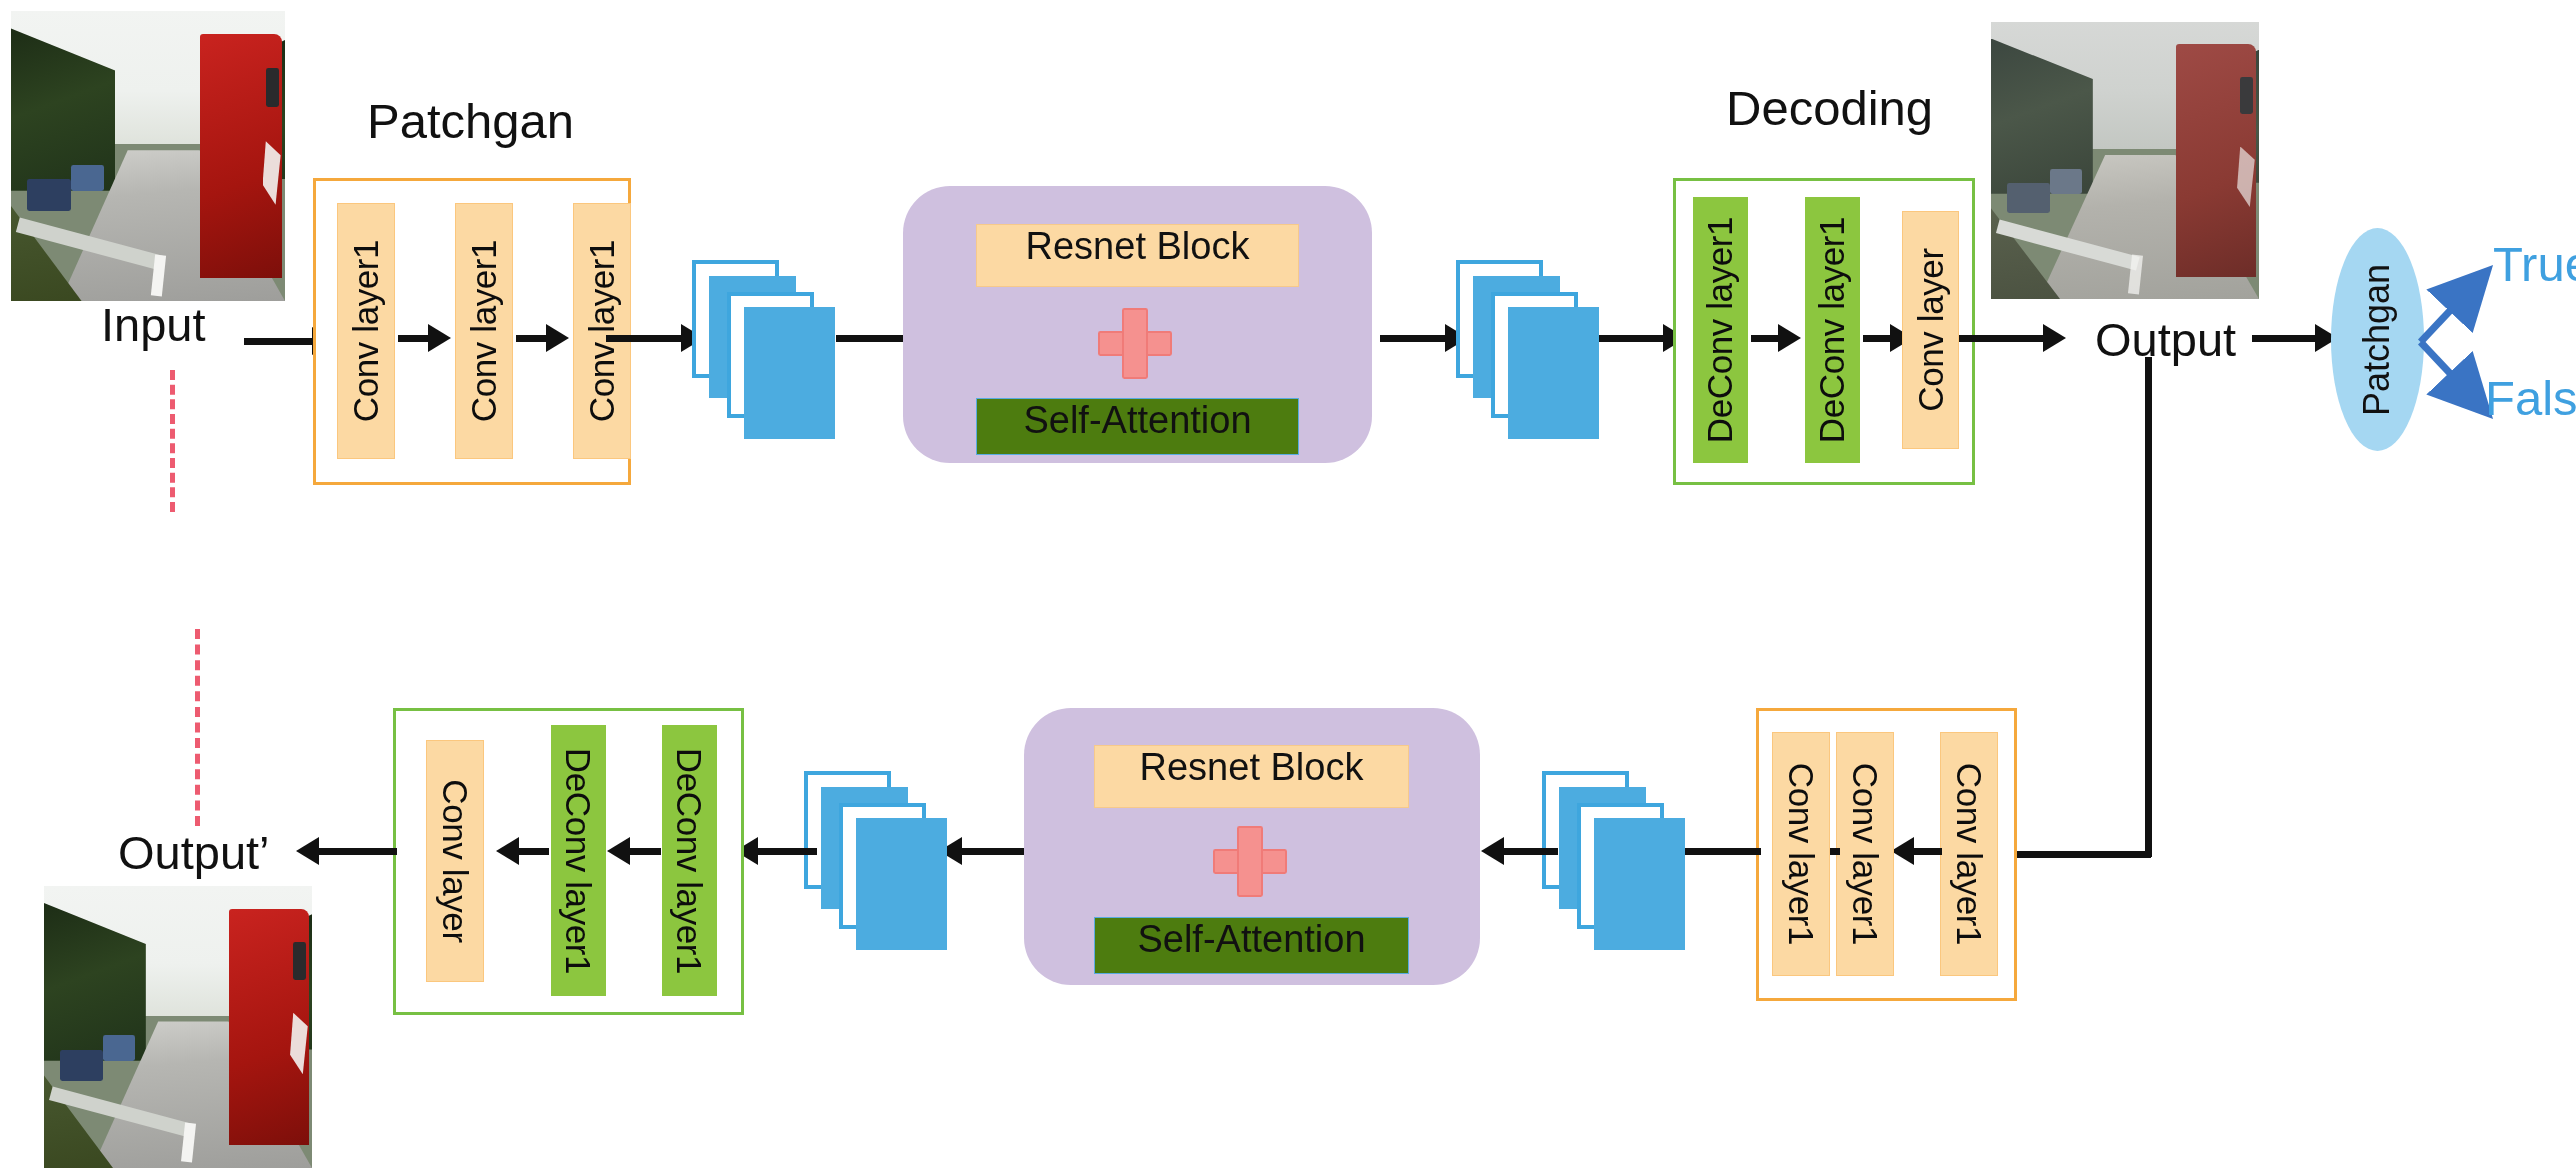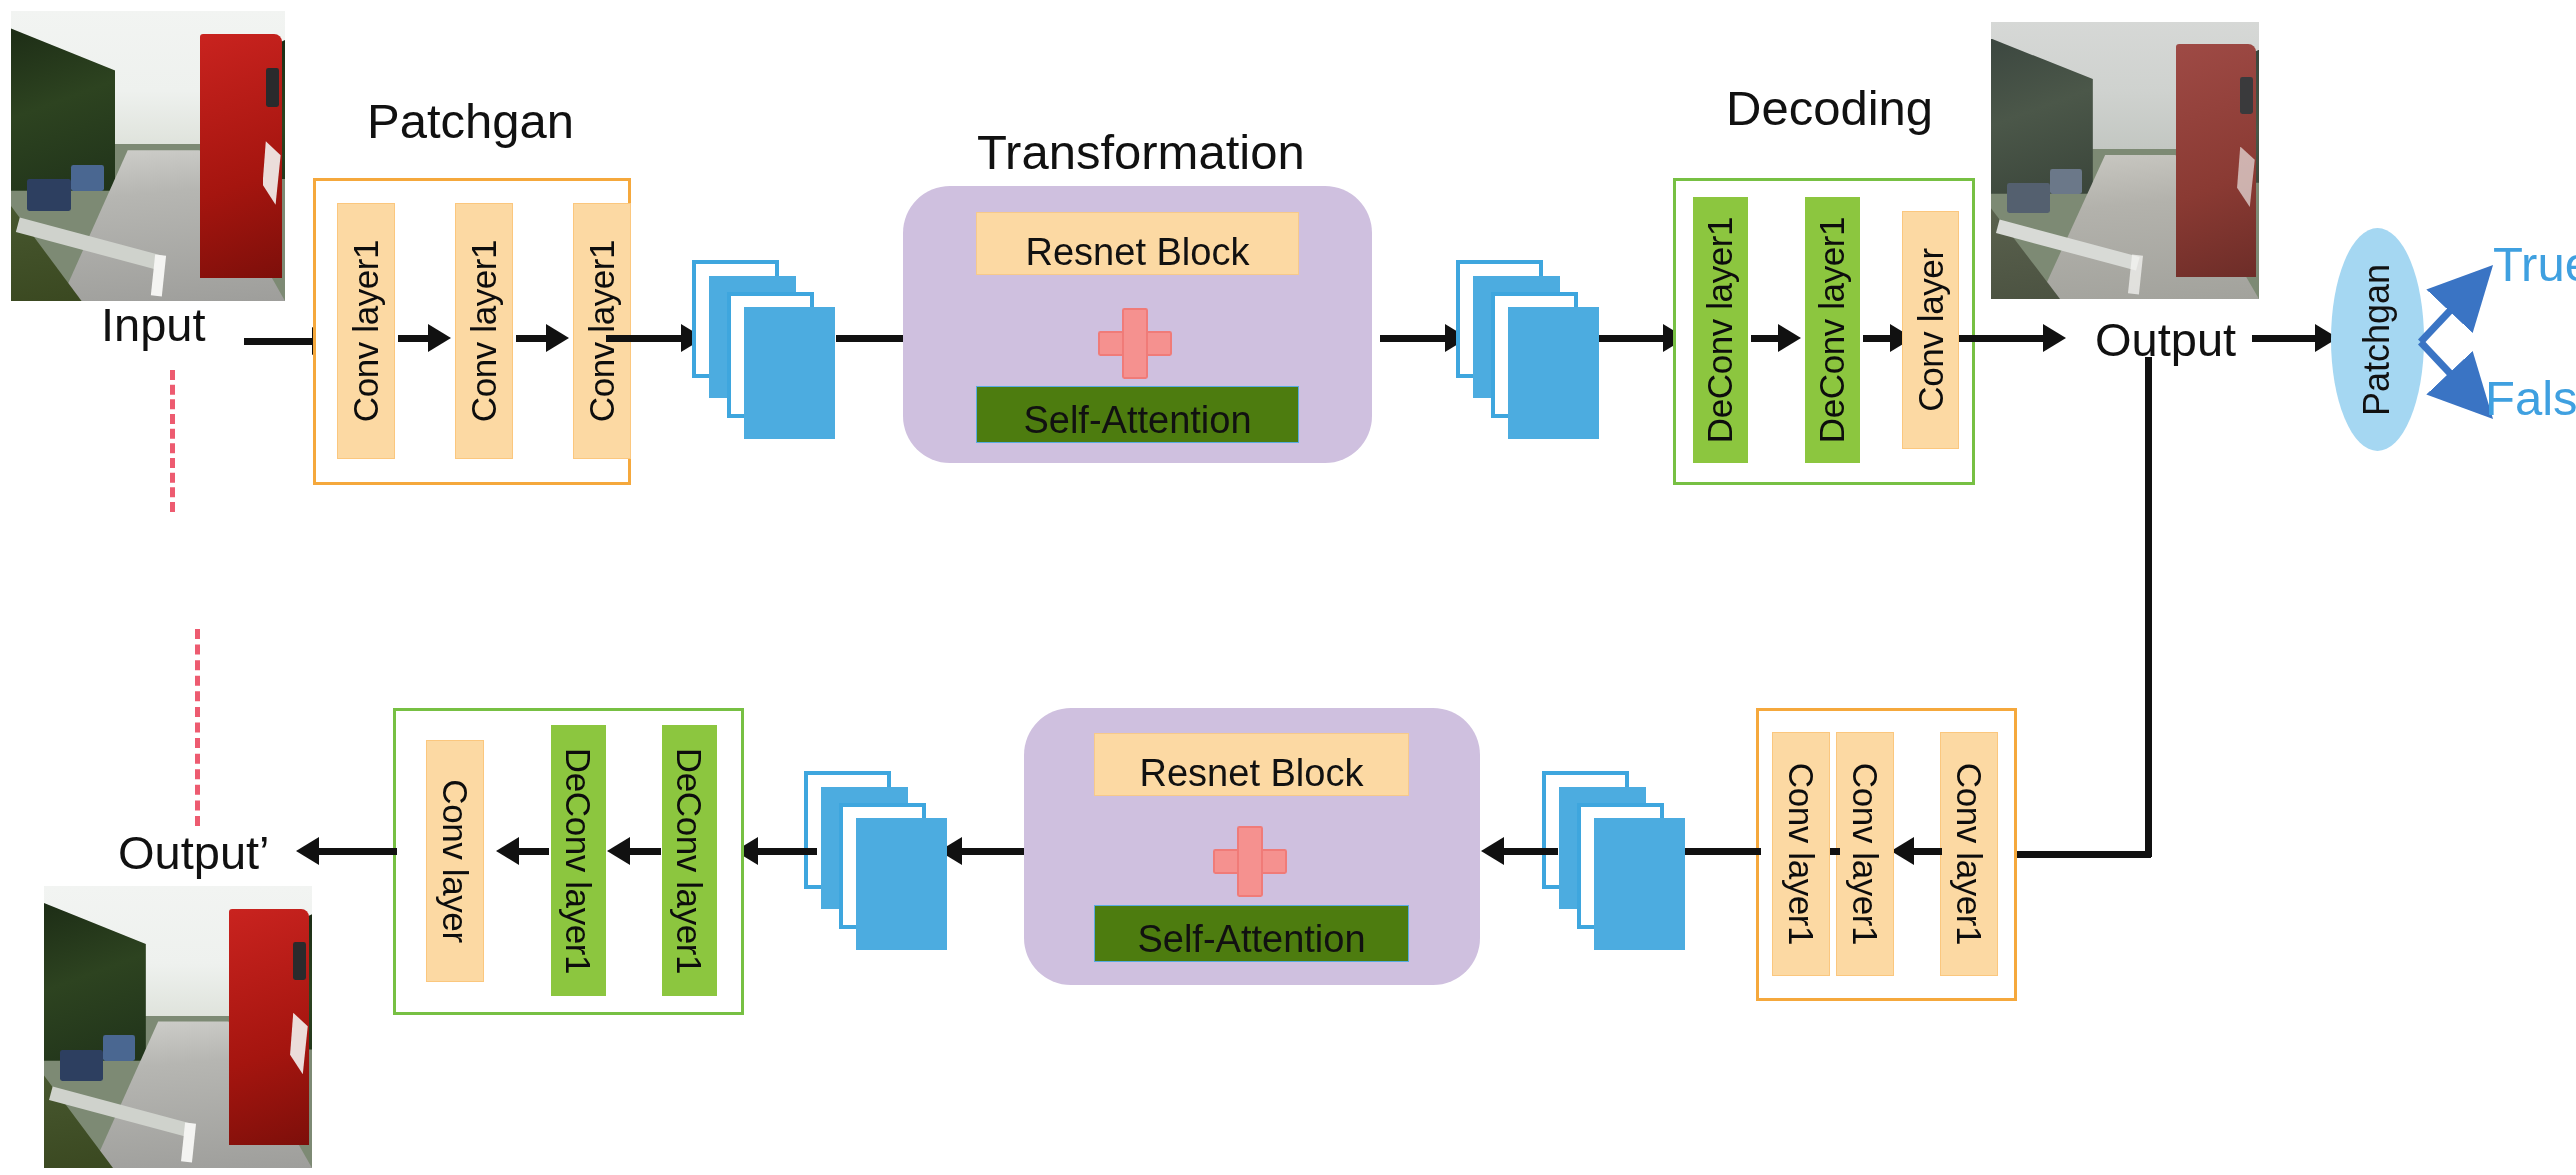--- a/index.html
+++ b/index.html
@@ -49,21 +49,21 @@
   
   .bar{position:absolute;box-sizing:border-box;display:flex;align-items:center;justify-content:center;}
   .bar span{white-space:nowrap;font-size:35px;color:#0d0d0d;letter-spacing:-0.4px;}
   .bar.tan{background:#FCD9A3;border:1.6px solid #FBC77E;}
   .bar.grn{background:#8CC63F;border:1.6px solid #8CC63F;}
   .bar .rot-up{transform:rotate(-90deg);}
   .bar .rot-dn{transform:rotate(90deg);}
 
   
   .xform{position:absolute;background:#CFC0DF;border-radius:47px;}
-  .inner-box{position:absolute;box-sizing:border-box;display:flex;align-items:flex-end;justify-content:center;}
+  .inner-box{position:absolute;box-sizing:border-box;display:flex;align-items:flex-start;justify-content:center;margin-top:12px;}
   .inner-box span{font-size:38px;color:#111;white-space:nowrap;}
   .inner-box.res{background:#FCD9A3;border:1.6px solid #F6C98B;}
   .inner-box.att{background:#4d7c0f;border:1.6px solid #58ABE0;}
 
   
   .plus{position:absolute;}
   .plus i{position:absolute;background:#F5918F;border:2.4px solid #F07B78;box-sizing:border-box;}
   .plus .h{left:0;top:33%;width:100%;height:34%;border-radius:2.4px;}
   .plus .v{top:0;left:33%;height:100%;width:34%;border-radius:2.4px;}
 
@@ -148,21 +148,20 @@
 
   <div class="stack" style="left:692px;top:260px;width:157px;height:189px;">
     <div class="sh out" style="left:0px;  top:0px;  width:87px;height:118px;"></div>
     <div class="sh fill" style="left:17.3px; top:15.7px; width:87px;height:122px;"></div>
     <div class="sh out" style="left:35px; top:31.5px; width:87px;height:126px;"></div>
     <div class="sh fill" style="left:52px; top:47px; width:91px;height:132px;"></div>
   </div>
   <div class="arw" style="left:836px;top:335px;width:71px;"></div>
   <div class="head r" style="left:903px;top:324px;"></div>
 
-  <div class="ttl" style="left:977px;top:124px;">Transformation</div>
   <div class="xform" style="left:903px;top:186px;width:469px;height:277px;"></div>
 
   <div class="inner-box res" style="left:976px;top:212px;width:323px;height:63px;">
     <span>Resnet Block</span>
   </div>
   <div class="plus" style="left:1098px;top:308px;width:74px;height:71px;">
     <i class="h"></i>
       <i class="v"></i>
   </div>
   <div class="inner-box att" style="left:976px;top:386px;width:323px;height:57px;">

